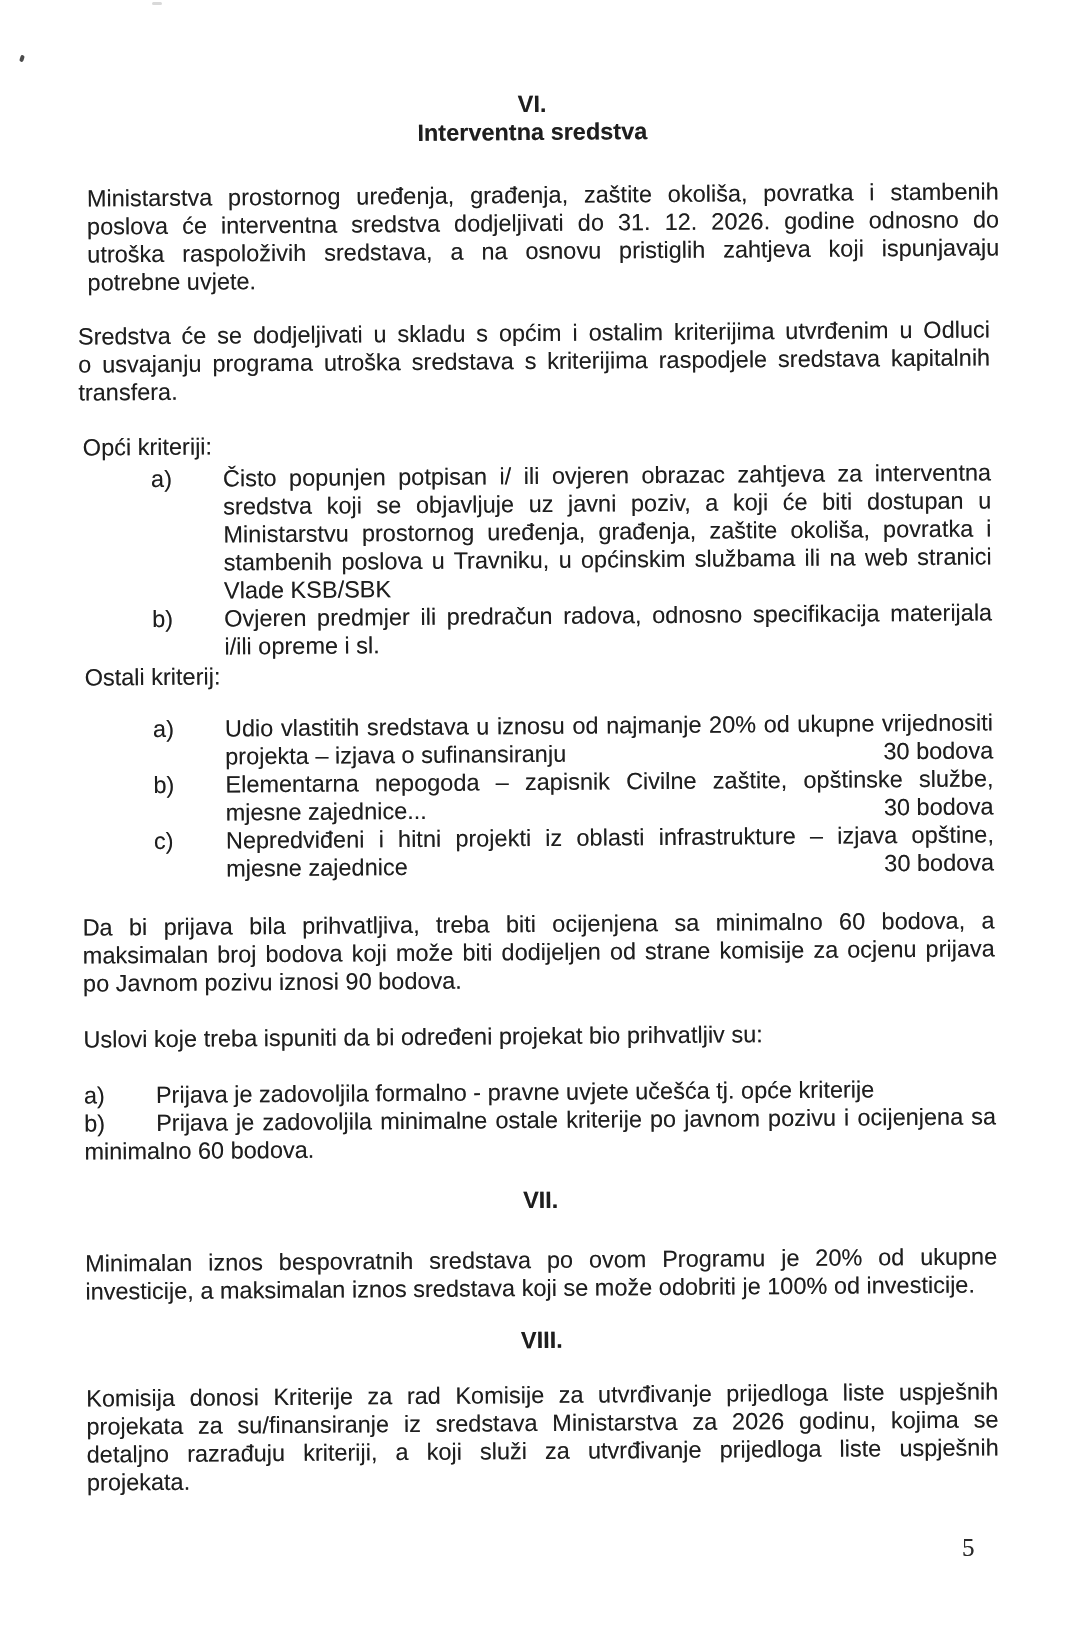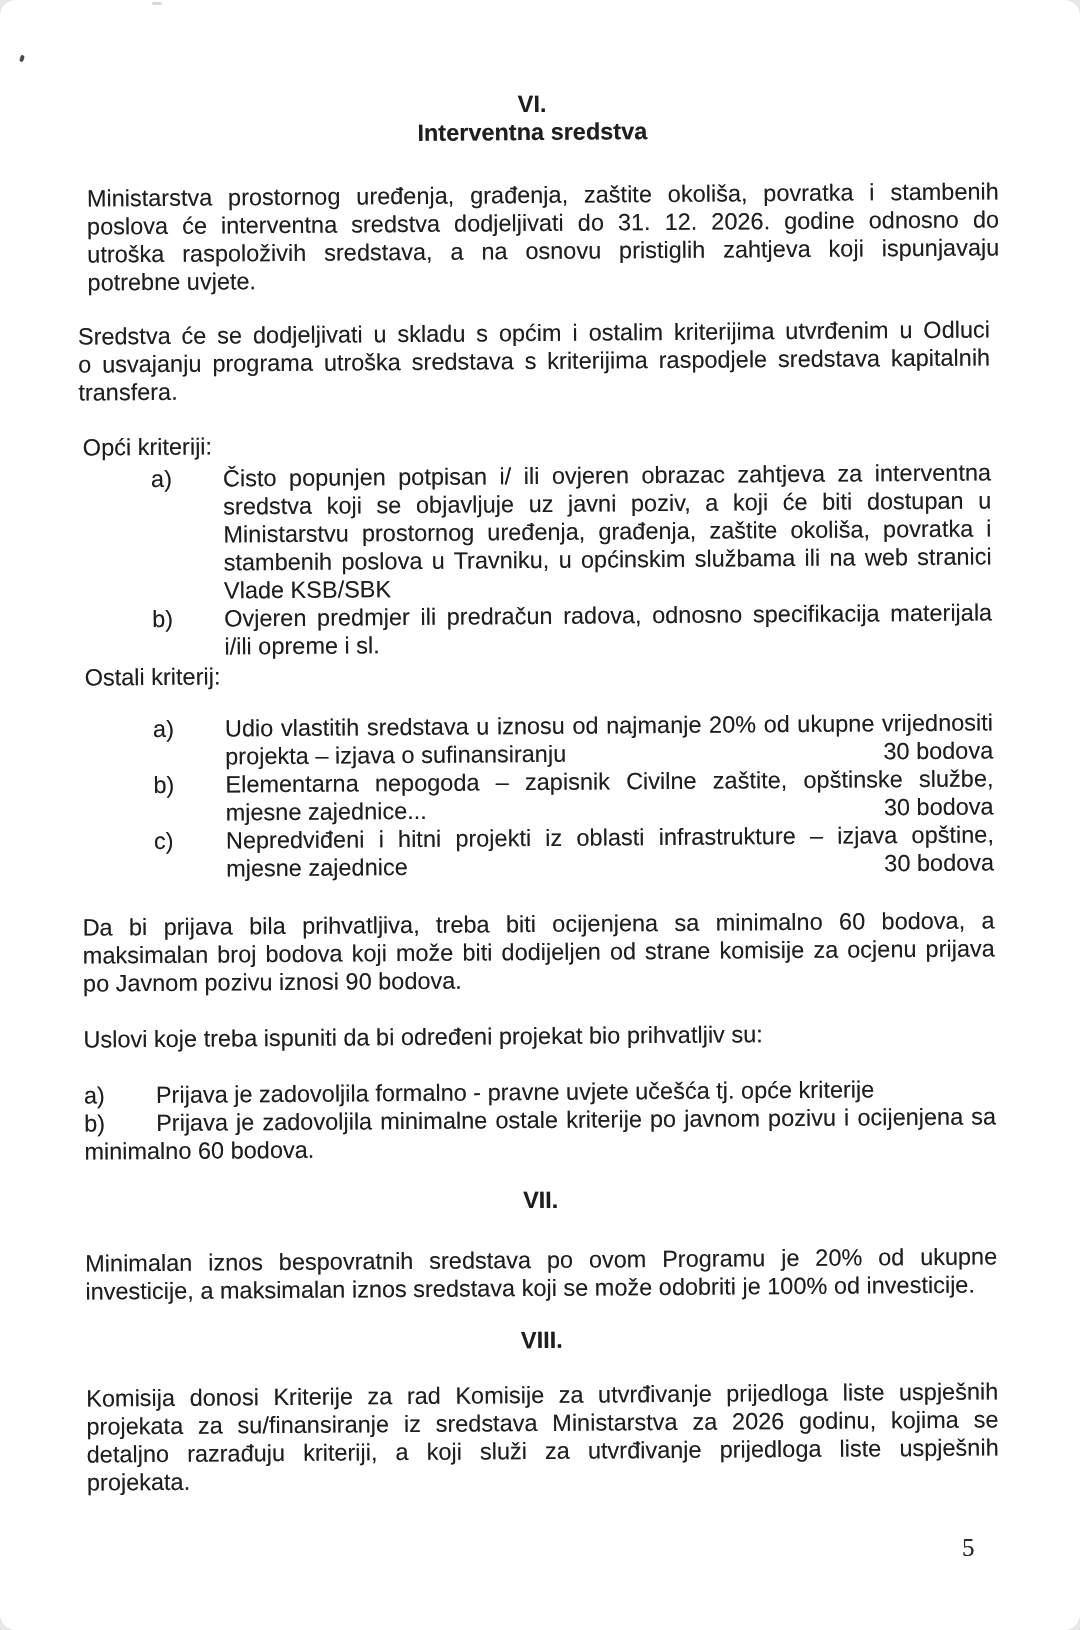--- a/index.html
+++ b/index.html
@@ -4,21 +4,20 @@
 <style>
   html,body { margin:0; padding:0; background:#e8e8e8; }
   .page {
     position:relative;
     width:1080px; height:1630px;
     background:#ffffff;
     overflow:hidden;
     font-family:"Liberation Sans","DejaVu Sans",sans-serif;
     color:#1e1e1e;
     text-shadow:0 0 0.5px rgba(30,30,30,0.45);
-    border-radius:16px;
   }
   .content {
     position:absolute; left:76px; top:90px; width:912px;
     font-size:23.5px; line-height:28px;
     transform:rotate(-0.45deg); transform-origin:456px 0;
   }
   .heading { text-align:center; font-weight:bold; }
   .jline { text-align:justify; text-align-last:justify; }
   .jline.jlast { text-align:left; text-align-last:left; }
   .para { width:912px; }

